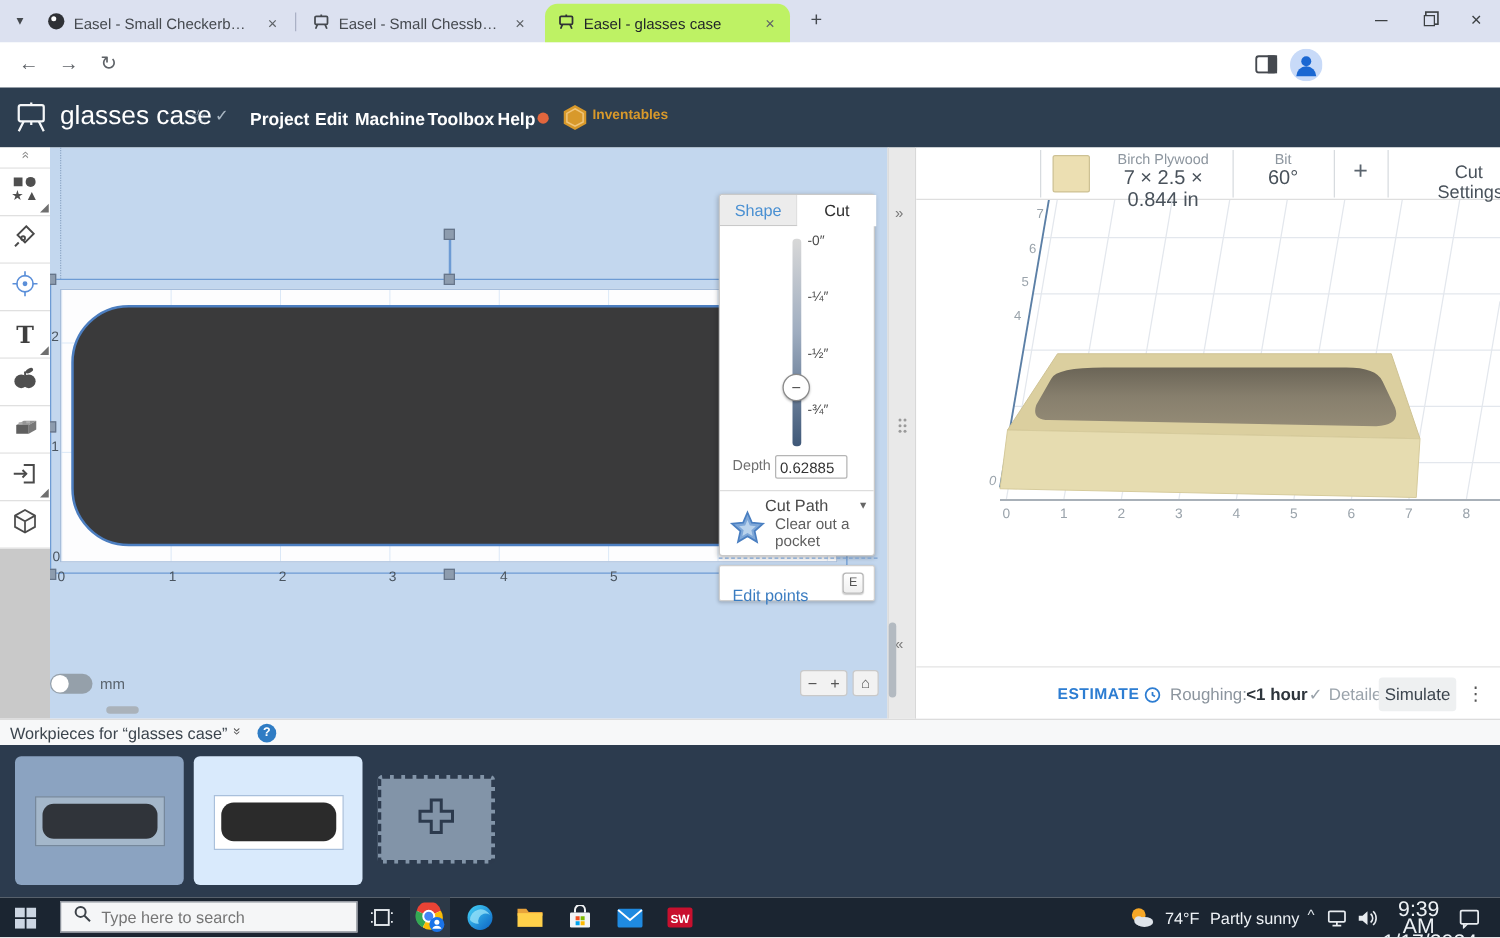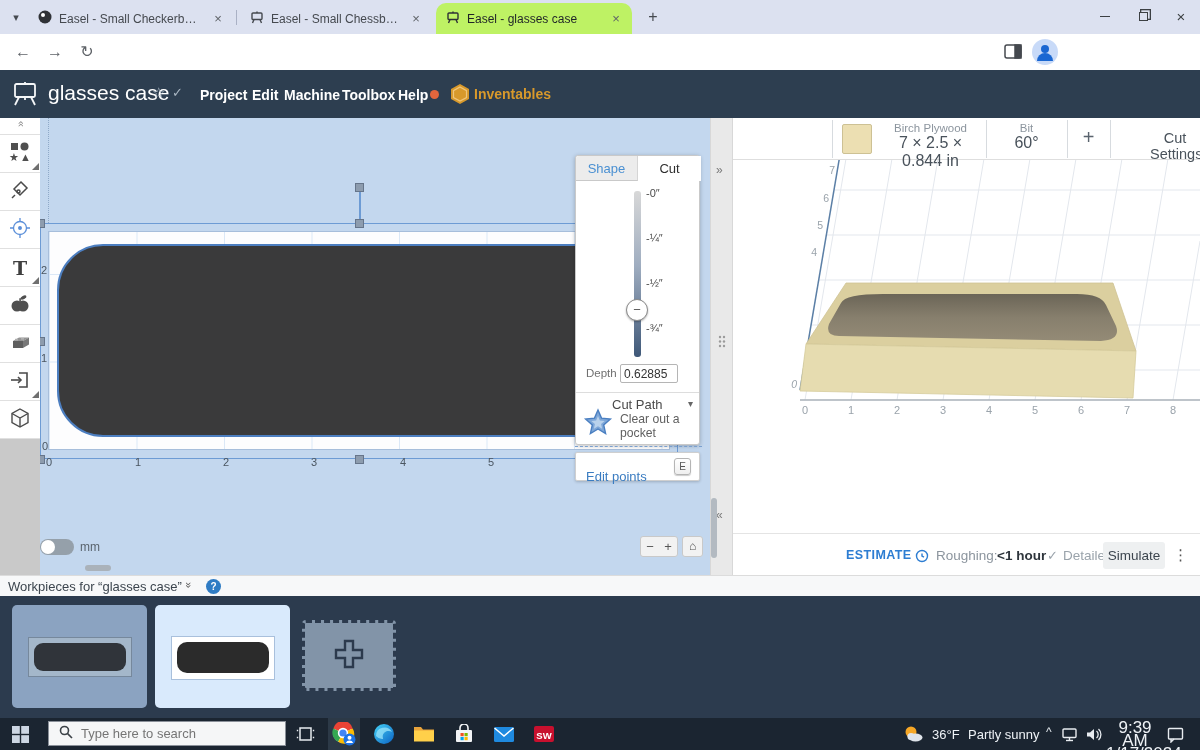--- a/index.html
+++ b/index.html
@@ -180,21 +180,21 @@
     <span class="abs menuitem" style="left:200px;top:17px;">Project</span>
     <span class="abs menuitem" style="left:252px;top:17px;">Edit</span>
     <span class="abs menuitem" style="left:284px;top:17px;">Machine</span>
     <span class="abs menuitem" style="left:342px;top:17px;">Toolbox</span>
     <span class="abs menuitem" style="left:398px;top:17px;">Help</span>
     <span class="abs" style="left:430px;top:20px;width:9px;height:9px;border-radius:5px;background:#e2663d;"></span>
     <span class="abs" style="left:450px;top:13px;"><svg width="20" height="21">
           <polygon points="10,1 19,6 19,16 10,21 1,16 1,6" fill="#d8992b"></polygon>
           <polygon points="10,4 16.5,7.7 16.5,14.6 10,18 3.5,14.6 3.5,7.7" fill="none" stroke="#f0c57a" stroke-width="1.2"></polygon>
         </svg></span>
-    <span class="abs" style="left:474px;top:16px;font-size:14px;font-weight:bold;color:#d8992b;">Inventables</span>
+    <span class="abs" style="left:474px;top:16px;font-size:11px;font-weight:bold;color:#d8992b;">Inventables</span>
 
     <div class="abs ghostbtn">Get Easel Pro</div>
     <div class="abs carvebtn">
       <span class="abs probadge">
         <span class="probang">!</span>
         <span class="protxt">PRO</span>
       </span>
       <span class="abs" style="left:64px;top:6px;font-size:15px;font-weight:bold;color:#fff;">Carve...</span>
     </div>
     <div class="abs arrowsbtn">
@@ -533,21 +533,21 @@
         </svg>
       </span>
 
     <span class="abs tbicon" style="left:898px;width:30px;">
         <svg width="24" height="22">
           <circle cx="10" cy="9" r="5.5" fill="#f6a726"></circle>
           <ellipse cx="14.5" cy="14.5" rx="7" ry="4" fill="#dfe4ea"></ellipse>
           <circle cx="10" cy="13.5" r="3.6" fill="#dfe4ea"></circle>
         </svg>
       </span>
-    <span class="abs traytxt" style="left:932px;top:9px;font-weight:bold;font-weight:normal;">36°F</span>
+    <span class="abs traytxt" style="left:932px;top:9px;font-weight:bold;font-weight:normal;">74°F</span>
     <span class="abs traytxt" style="left:968px;top:9px;">Partly sunny</span>
     <span class="abs" style="left:1046px;top:7px;color:#dfe5ea;font-size:12px;">^</span>
     <span class="abs tbicon" style="left:1058px;width:24px;">
         <svg width="17" height="15" fill="none" stroke="#e8ecf0" stroke-width="1.4">
           <rect x="1" y="2" width="13" height="8.5" rx="1"></rect>
           <line x1="7.5" y1="10.5" x2="7.5" y2="13"></line>
           <line x1="4" y1="13.5" x2="11" y2="13.5"></line>
         </svg>
       </span>
     <span class="abs tbicon" style="left:1082px;width:24px;">

